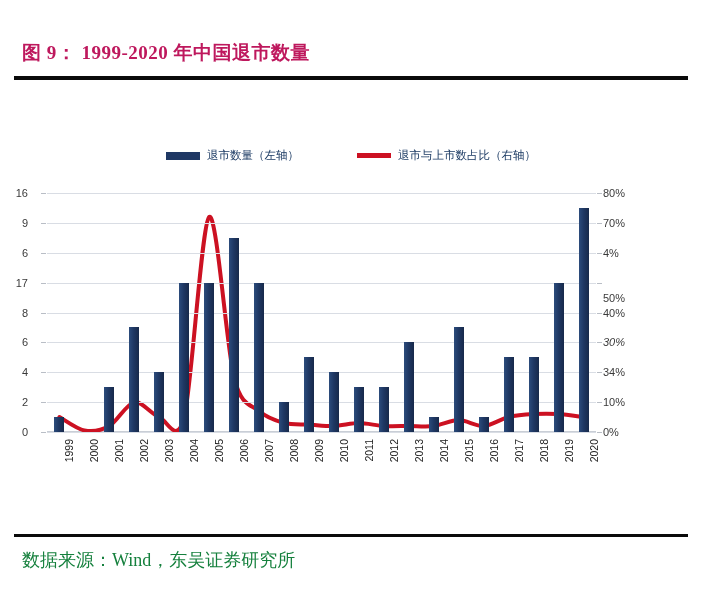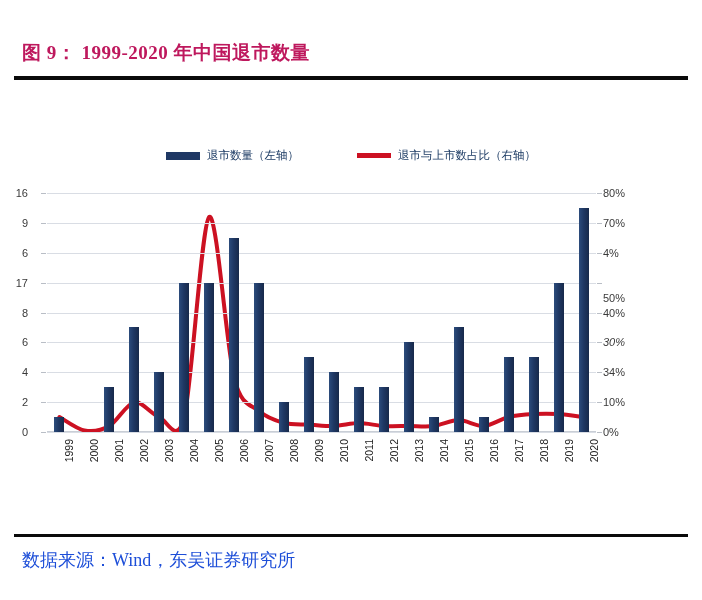--- a/index.html
+++ b/index.html
@@ -31,21 +31,21 @@
     position:absolute;
     left:14px; top:534px;
     width:674px; height:3px;
     background:#0a0a0a;
   }
   .source{
     position:absolute;
     left:22px; top:548px;
     font-family:"Liberation Serif", serif;
     font-size:18px;
-    color:#1d4ed8;
+    color:#15803d;
     white-space:nowrap;
   }
 
   
   .chart{
     position:absolute;
     left:0; top:96px;
     width:702px; height:400px;
   }
   .legend{

